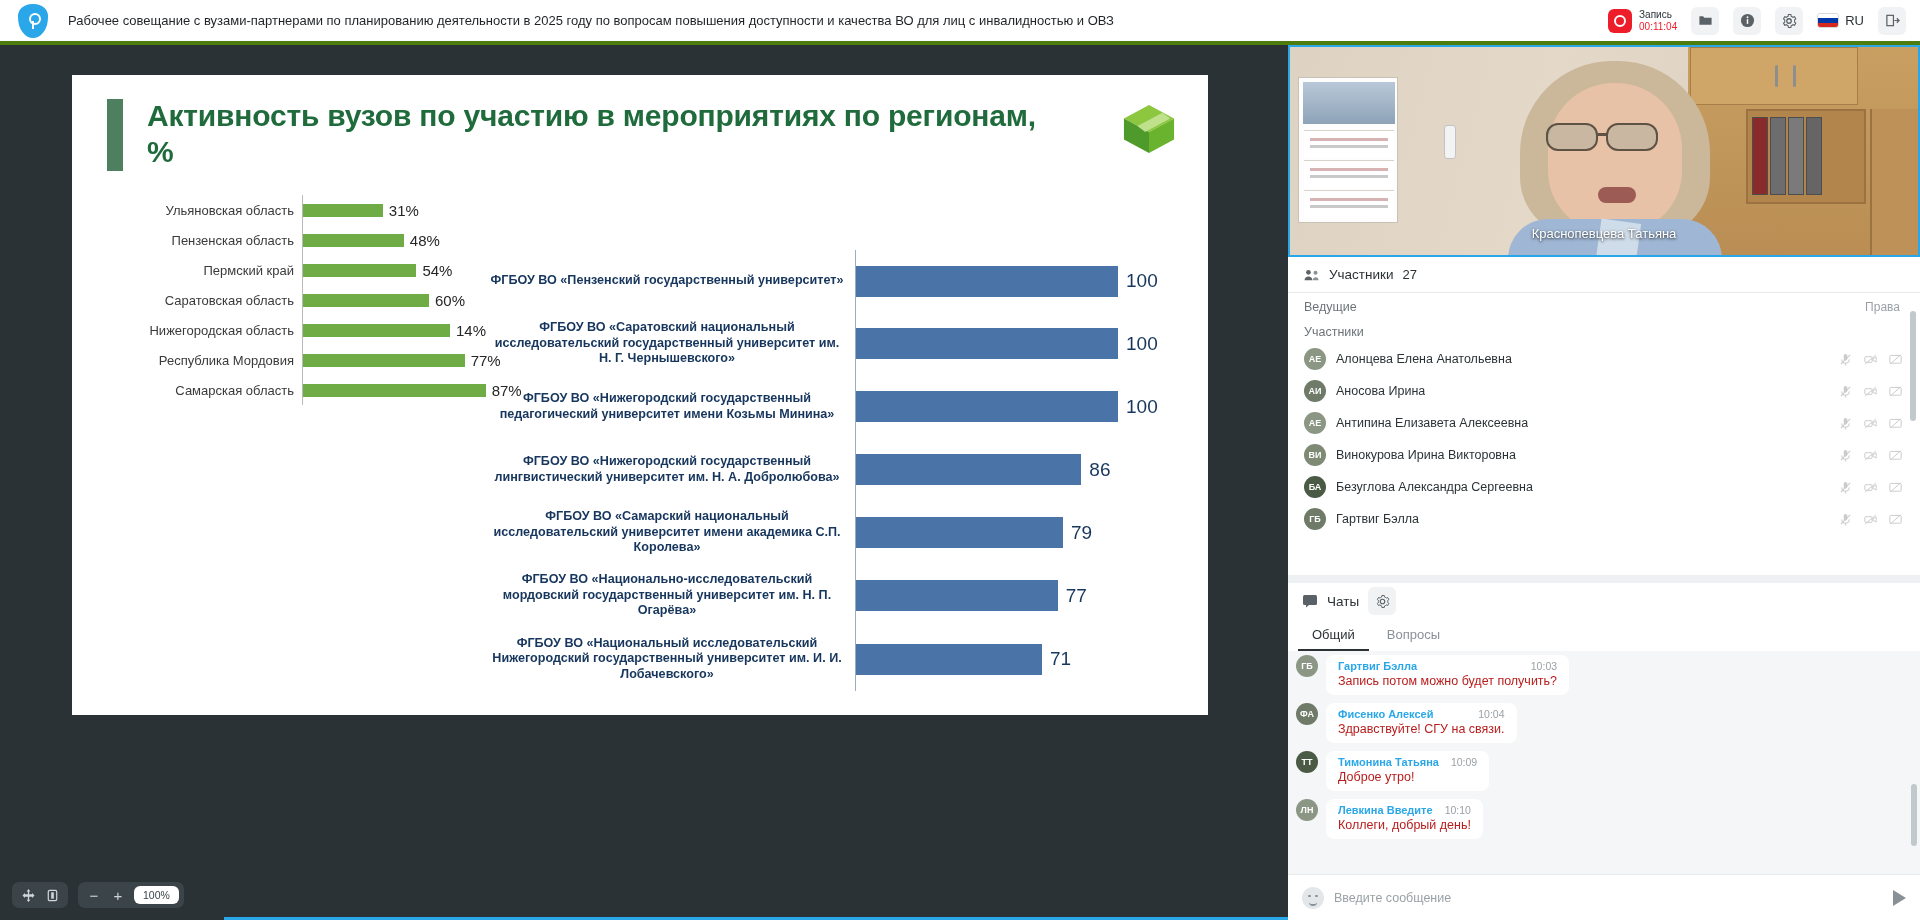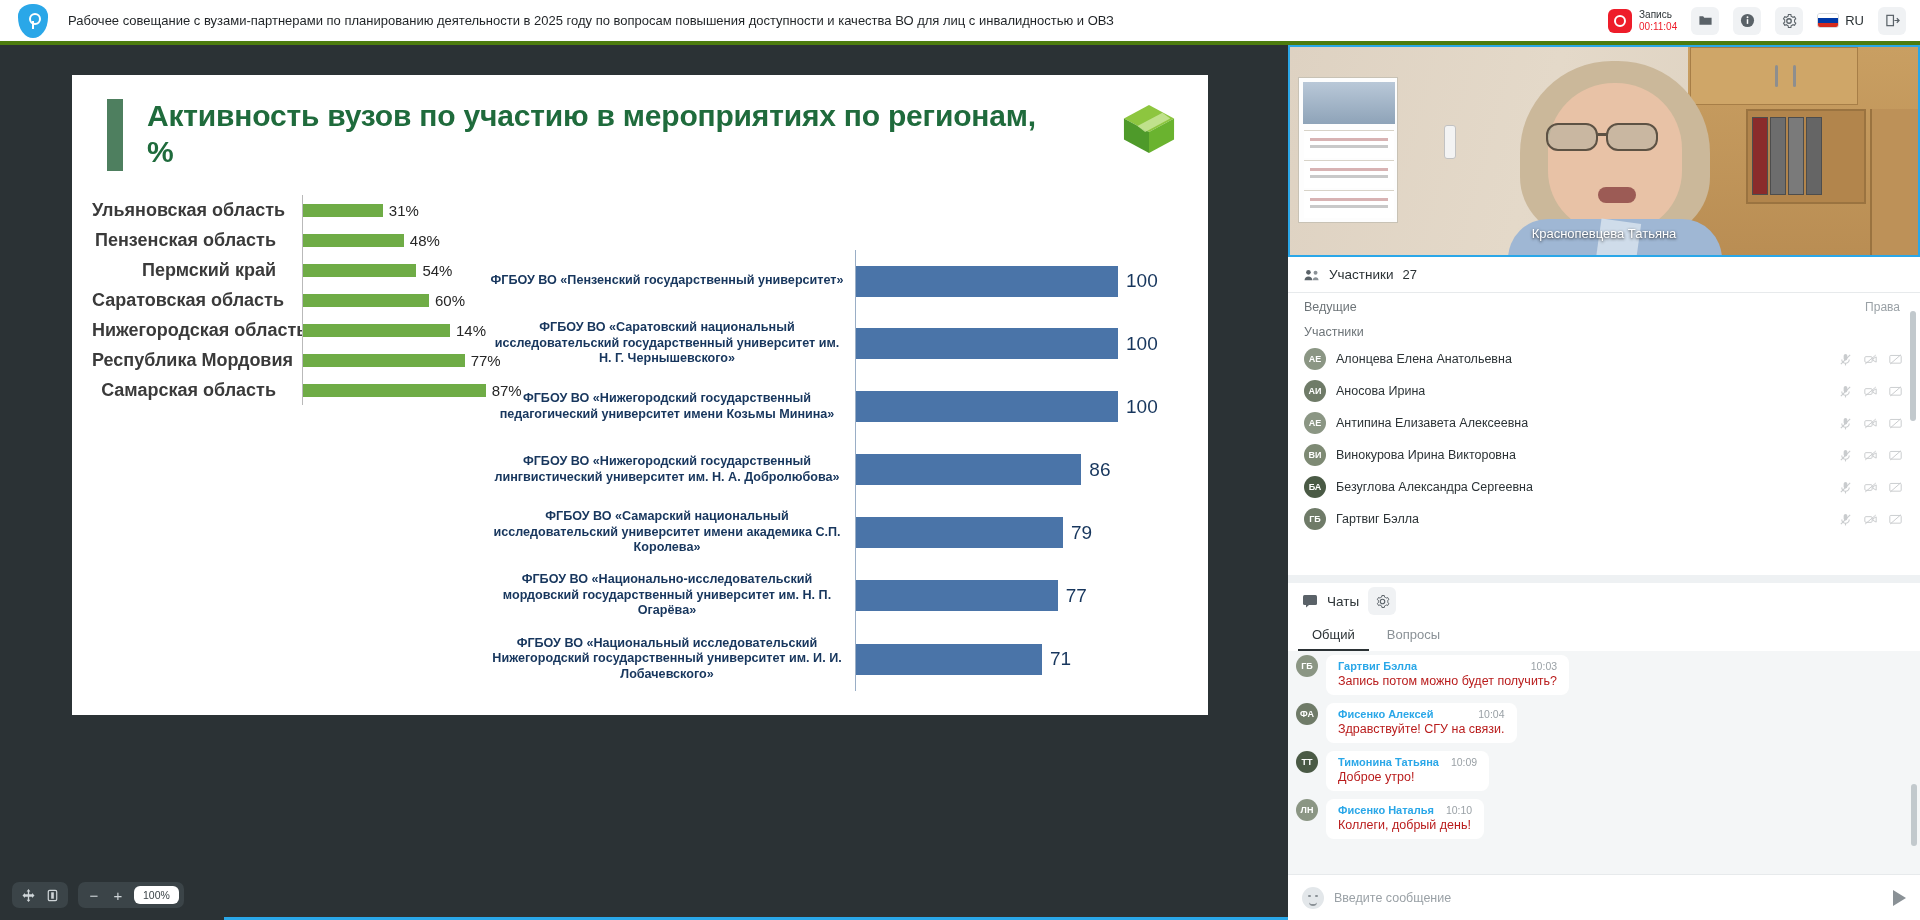--- a/index.html
+++ b/index.html
@@ -112,22 +112,22 @@
   }
   .cube-icon { position: absolute; right: 30px; top: 28px; width: 58px; height: 52px; }
 
   
   .green-chart {
     position: absolute; left: 20px; top: 120px;
     width: 450px; height: 220px;
   }
   .gc-row { display: flex; align-items: center; height: 30px; }
   .gc-label {
-    width: 210px; text-align: right; padding-right: 26px;
-    font-size: 18px; color: #3a3a3a; white-space: nowrap; font-weight: bold;
+    width: 210px; text-align: right; padding-right: 8px;
+    font-size: 13px; color: #3a3a3a; white-space: nowrap;
   }
   .gc-track { position: relative; flex: 1 1 auto; height: 30px; display: flex; align-items: center;
               border-left: 1px solid #b9b9b9; }
   .gc-bar { height: 13px; background: #6fac46; }
   .gc-val { font-size: 15px; color: #262626; margin-left: 6px; white-space: nowrap; }
 
   
   .blue-chart {
     position: absolute; left: 415px; top: 175px;
     width: 700px; height: 445px;
@@ -758,21 +758,21 @@
                   <span class="mname">Тимонина Татьяна</span>
                   <span class="mtime">10:09</span>
                 </div>
                 <div class="mtext">Доброе утро!</div>
               </div>
             </div>
             <div class="msg">
               <div class="av" style="background:#8b9684">ЛН</div>
               <div class="bub">
                 <div class="mhead">
-                  <span class="mname">Фисенко Наталья</span>
+                  <span class="mname">Левкина Введите</span>
                   <span class="mtime">10:10</span>
                 </div>
                 <div class="mtext">Коллеги, добрый день!</div>
               </div>
             </div>
           </div>
         <div class="chat-scroll-rail">
           <div class="scroll-thumb" style="bottom:22px;height:62px;"></div>
         </div>
       </div>

